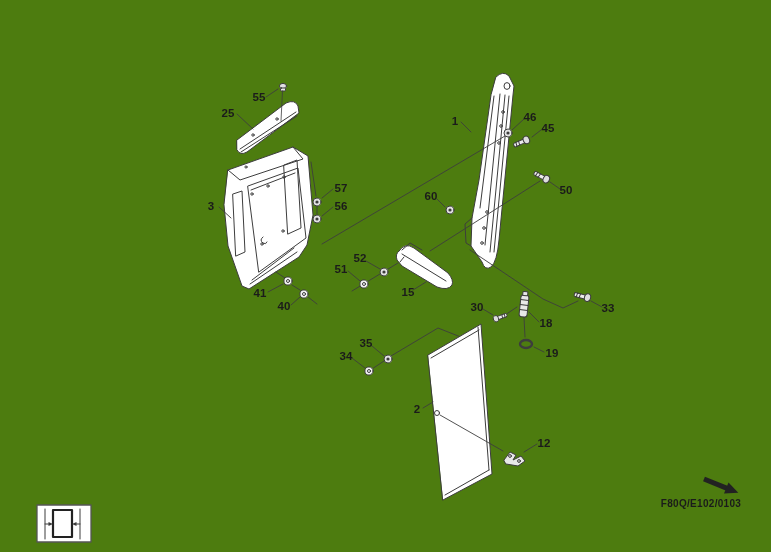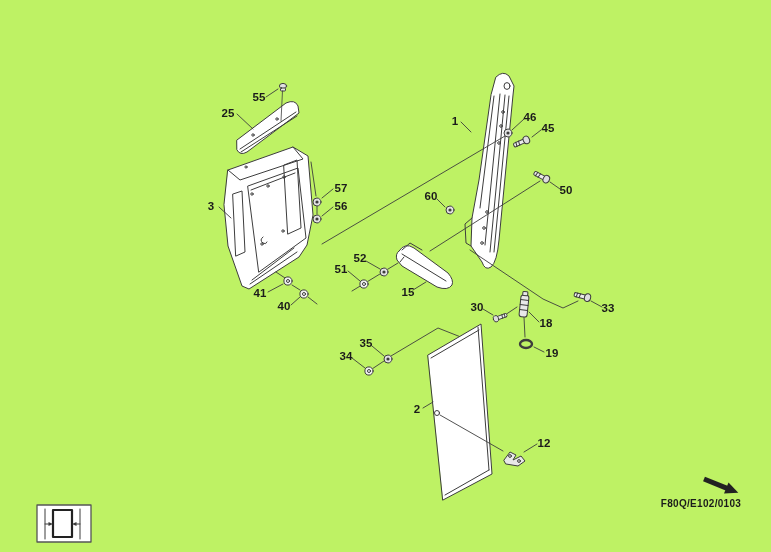--- a/index.html
+++ b/index.html
@@ -1,16 +1,16 @@
 <!DOCTYPE html>
 <html><head>
 <meta charset="utf-8">
 <style>
   html,body{margin:0;padding:0;background:#ffffff;}
-  .stage{position:relative;width:771px;height:552px;background:#bef264;overflow:hidden;
+  .stage{position:relative;width:771px;height:552px;background:#4d7c0f;overflow:hidden;
          font-family:"Liberation Sans","DejaVu Sans",sans-serif;}
   svg{position:absolute;left:0;top:0;}
   text.callout{font-family:"Liberation Sans","DejaVu Sans",sans-serif;font-size:11.5px;
                font-weight:600;fill:#1b1b1b;text-anchor:middle;}
   text.figcode{font-family:"Liberation Sans","DejaVu Sans",sans-serif;font-size:10px;
                font-weight:600;fill:#1b1b1b;text-anchor:middle;letter-spacing:.3px;}
 </style>
 </head>
 <body>
 

